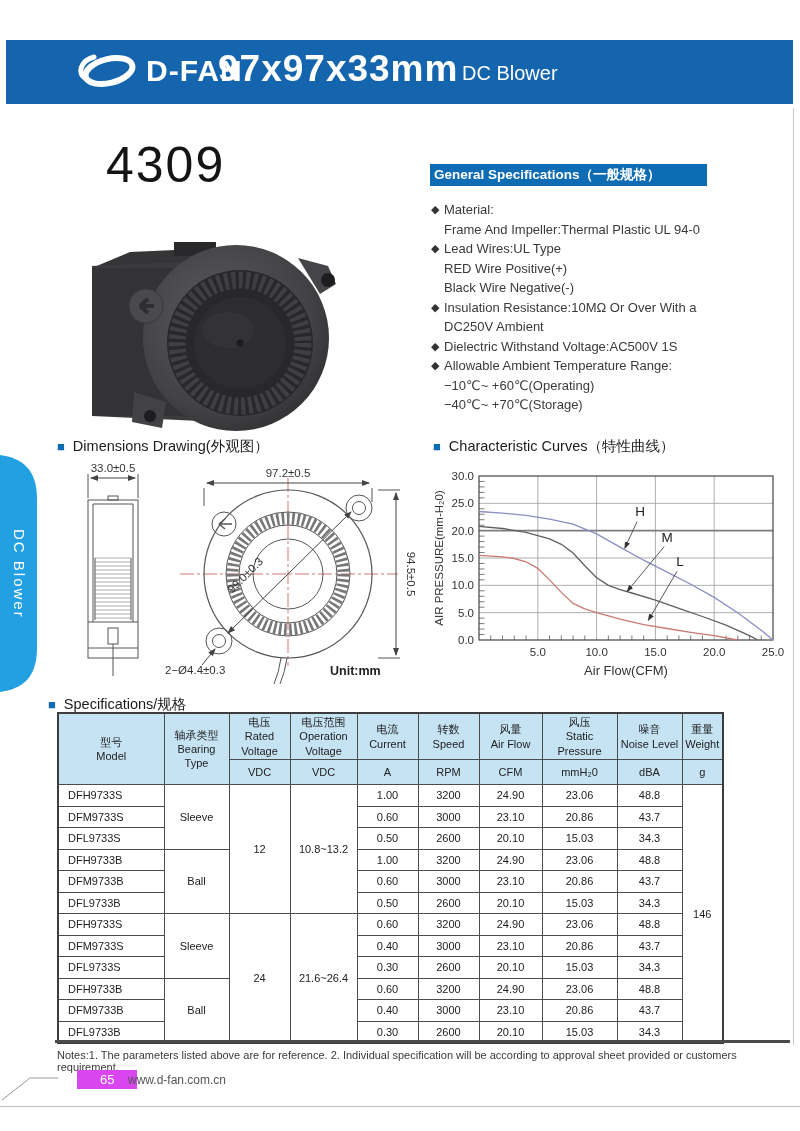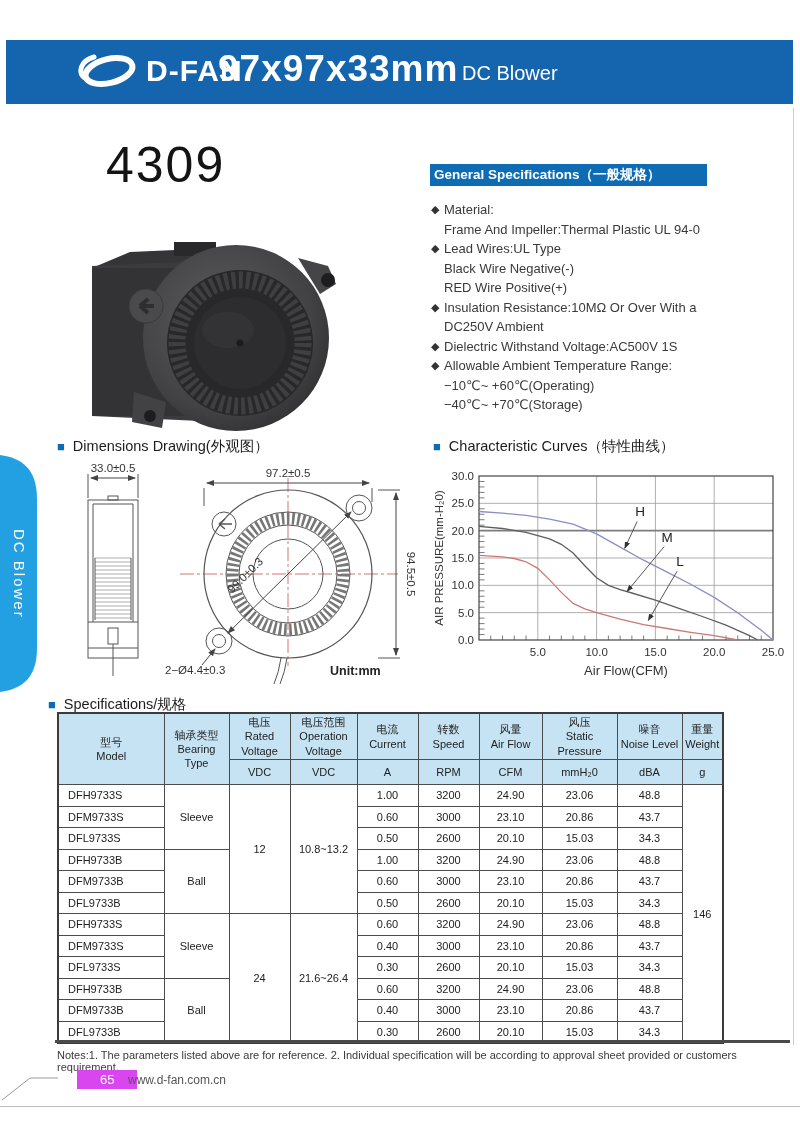--- a/index.html
+++ b/index.html
@@ -113,25 +113,25 @@
       <div class="gs-line">
         <span class="gs-b"></span>
         <span>Frame And Impeller:Thermal Plastic UL 94-0</span>
       </div>
       <div class="gs-line">
         <span class="gs-b">◆</span>
         <span>Lead Wires:UL Type</span>
       </div>
       <div class="gs-line">
         <span class="gs-b"></span>
+        <span>RED Wire Positive(+)</span>
+      </div>
+      <div class="gs-line">
+        <span class="gs-b"></span>
         <span>Black Wire Negative(-)</span>
-      </div>
-      <div class="gs-line">
-        <span class="gs-b"></span>
-        <span>RED Wire Positive(+)</span>
       </div>
       <div class="gs-line">
         <span class="gs-b">◆</span>
         <span>Insulation Resistance:10MΩ Or Over With a</span>
       </div>
       <div class="gs-line">
         <span class="gs-b"></span>
         <span>DC250V Ambient</span>
       </div>
       <div class="gs-line">

